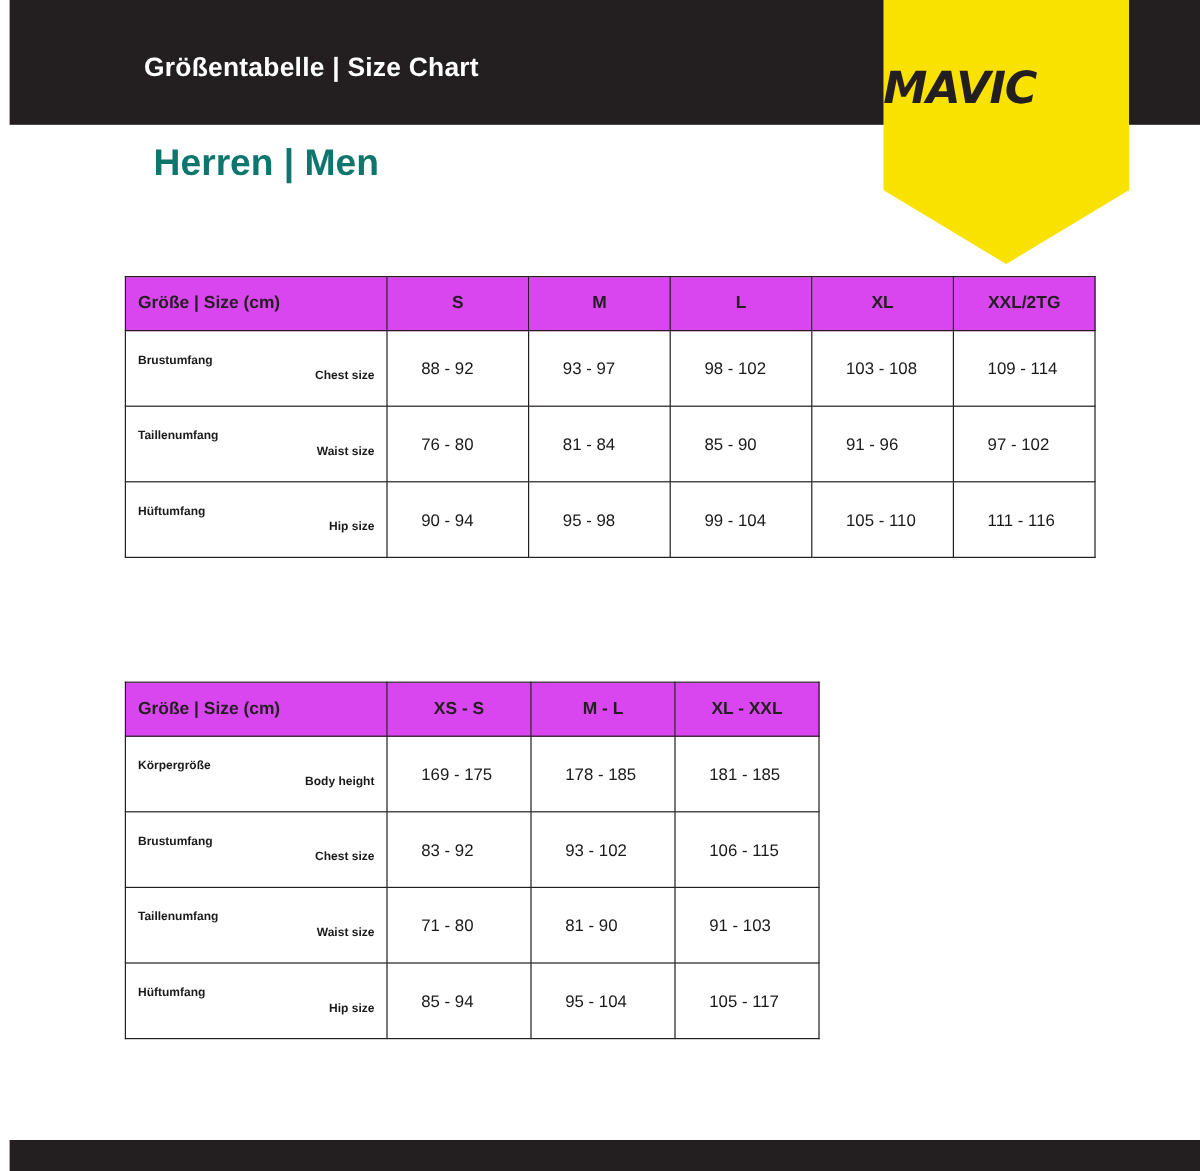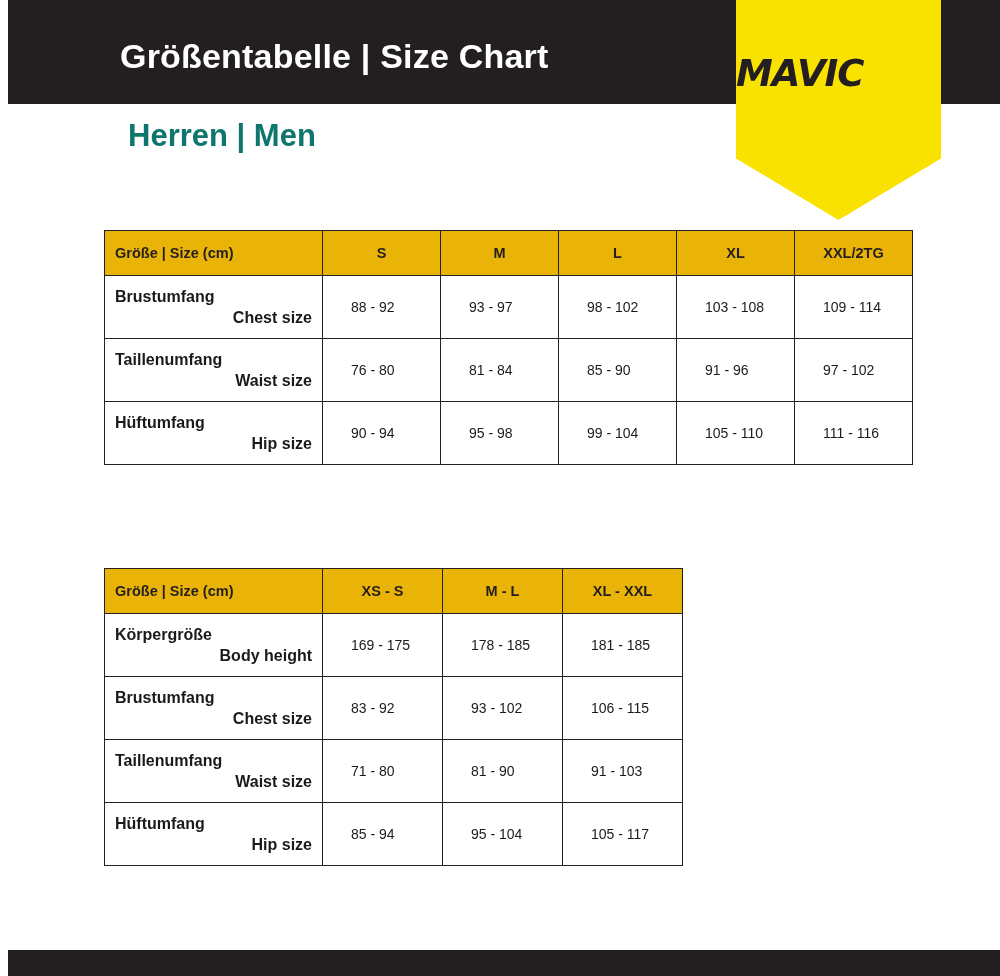--- a/index.html
+++ b/index.html
@@ -29,21 +29,21 @@
     height: 104px;
     background: #231f20;
     width: 1000px;
   }
   .header-title {
     position: absolute;
     left: 112px;
     top: 56px;
     transform: translateY(-50%);
     color: #ffffff;
-    font-size: 34px;
+    font-size: 22px;
     font-weight: bold;
     letter-spacing: 0.2px;
     white-space: nowrap;
   }
   .subtitle {
     position: absolute;
     left: 120px;
     top: 118px;
     color: #0f766e;
     font-size: 31px;
@@ -92,39 +92,39 @@
   table {
     border-collapse: collapse;
     table-layout: fixed;
   }
   th, td {
     border: 1px solid #231f20;
     font-size: 14px;
     vertical-align: middle;
   }
   thead th {
-    background: #eab308;
+    background: #d946ef;
     color: #231f20;
     font-weight: bold;
     height: 42px;
     font-size: 14.5px;
   }
   th.head-label {
     text-align: left;
     padding-left: 10px;
   }
   th.head-size {
     text-align: center;
   }
   td.row-label {
     text-align: left;
     padding: 8px 10px;
     font-weight: bold;
     line-height: 1.32;
-    font-size: 16px;
+    font-size: 10px;
     height: 46px;
   }
   td.val {
     text-align: left;
     font-size: 14px;
     font-weight: normal;
     padding-left: 28px;
   }
   .col-label { width: 218px; }
   .col-val-1 { width: 118px; }

